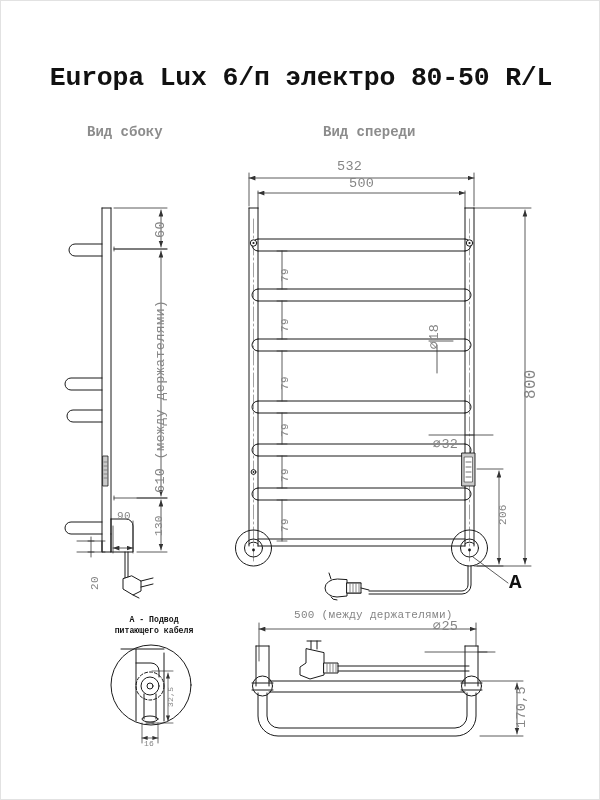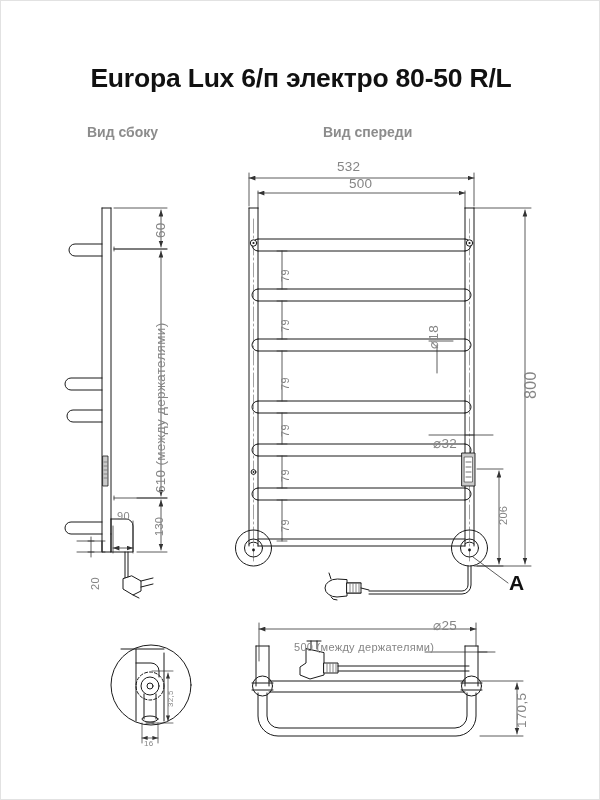--- a/index.html
+++ b/index.html
@@ -11,20 +11,21 @@
     -webkit-font-smoothing: antialiased;
   }
   #page {
     position: relative;
     width: 600px;
     height: 800px;
     background: #ffffff;
     box-sizing: border-box;
     border: 1px solid #e2e2e2;
     overflow: hidden;
+    font-family: Liberation Mono, monospace;
   }
   #svgroot {
     position: absolute;
     left: 0; top: 0;
     width: 600px; height: 800px;
     display: block;
   }
   .ttl {
     position: absolute;
     left: 0; top: 62px;
@@ -79,20 +80,24 @@
 </head>
 <body>
 
 <div id="page">
 
   <div class="ttl">Europa Lux 6/п электро 80-50 R/L</div>
 
   <div class="vlabel side">Вид сбоку</div>
   <div class="vlabel front">Вид спереди</div>
 
+  <div class="detailttl">
+    <div>А - Подвод</div>
+    <div>питающего кабеля</div>
+  </div>
 
   <svg id="svgroot" viewBox="0 0 600 800">
     <defs>
       <marker id="ar" markerWidth="9" markerHeight="9" refX="8" refY="3" orient="auto">
         <path d="M0,0 L8,3 L0,6 z" fill="#333"></path>
       </marker>
       <marker id="arS" markerWidth="9" markerHeight="9" refX="0" refY="3" orient="auto">
         <path d="M8,0 L0,3 L8,6 z" fill="#333"></path>
       </marker>
       <marker id="tick" markerWidth="8" markerHeight="8" refX="4" refY="4" orient="auto">
@@ -451,20 +456,20 @@
   <div class="dim sm rot90ccw" style="left:496px; top:524px;">206</div>
 
   <div class="amark" style="left:508px; top:570px;">A</div>
 
   <div class="dim rot90ccw" style="left:152px; top:237px;">60</div>
   <div class="dim rot90ccw" style="left:152px; top:492px;">610 (между держателями)</div>
   <div class="dim sm" style="left:116px; top:509px;">90</div>
   <div class="dim sm rot90ccw" style="left:152px; top:535px;">130</div>
   <div class="dim sm rot90ccw" style="left:88px; top:589px;">20</div>
 
-  <div class="dim sm" style="left:293px; top:608px;margin-top:32px;">500 (между держателями)</div>
+  <div class="dim sm" style="left:293px; top:608px;">500 (между держателями)</div>
   <div class="dim" style="left:432px; top:616px;">⌀25</div>
   <div class="dim rot90ccw" style="left:513px; top:727px;">170,5</div>
 
   <div class="dim xs rot90ccw" style="left:165px; top:706px;">32,5</div>
   <div class="dim xs" style="left:143px; top:738px;">16</div>
 
 </div>
 
 </body></html>

